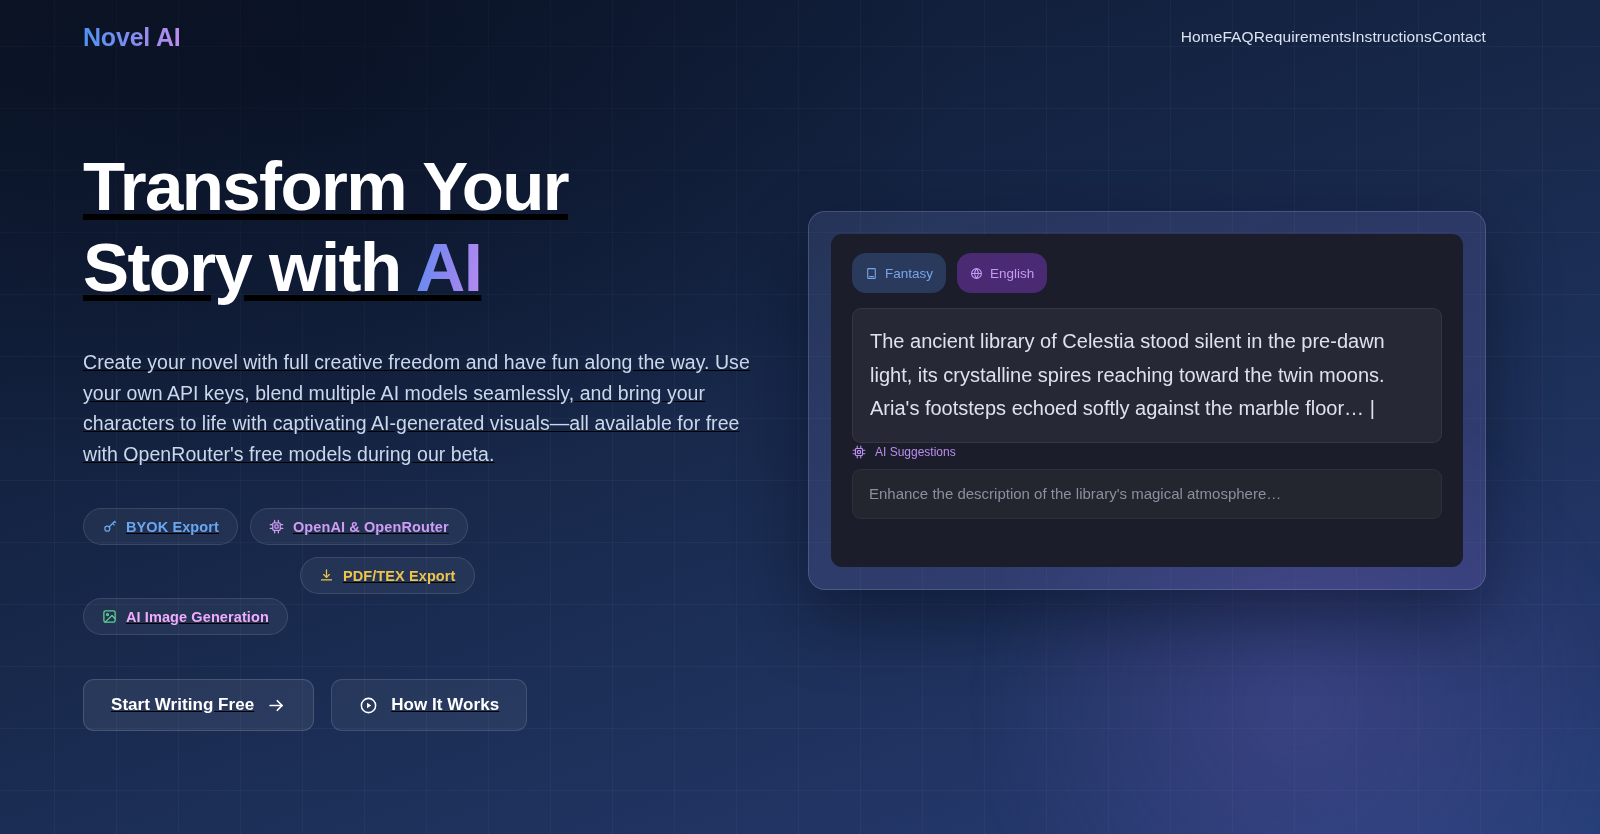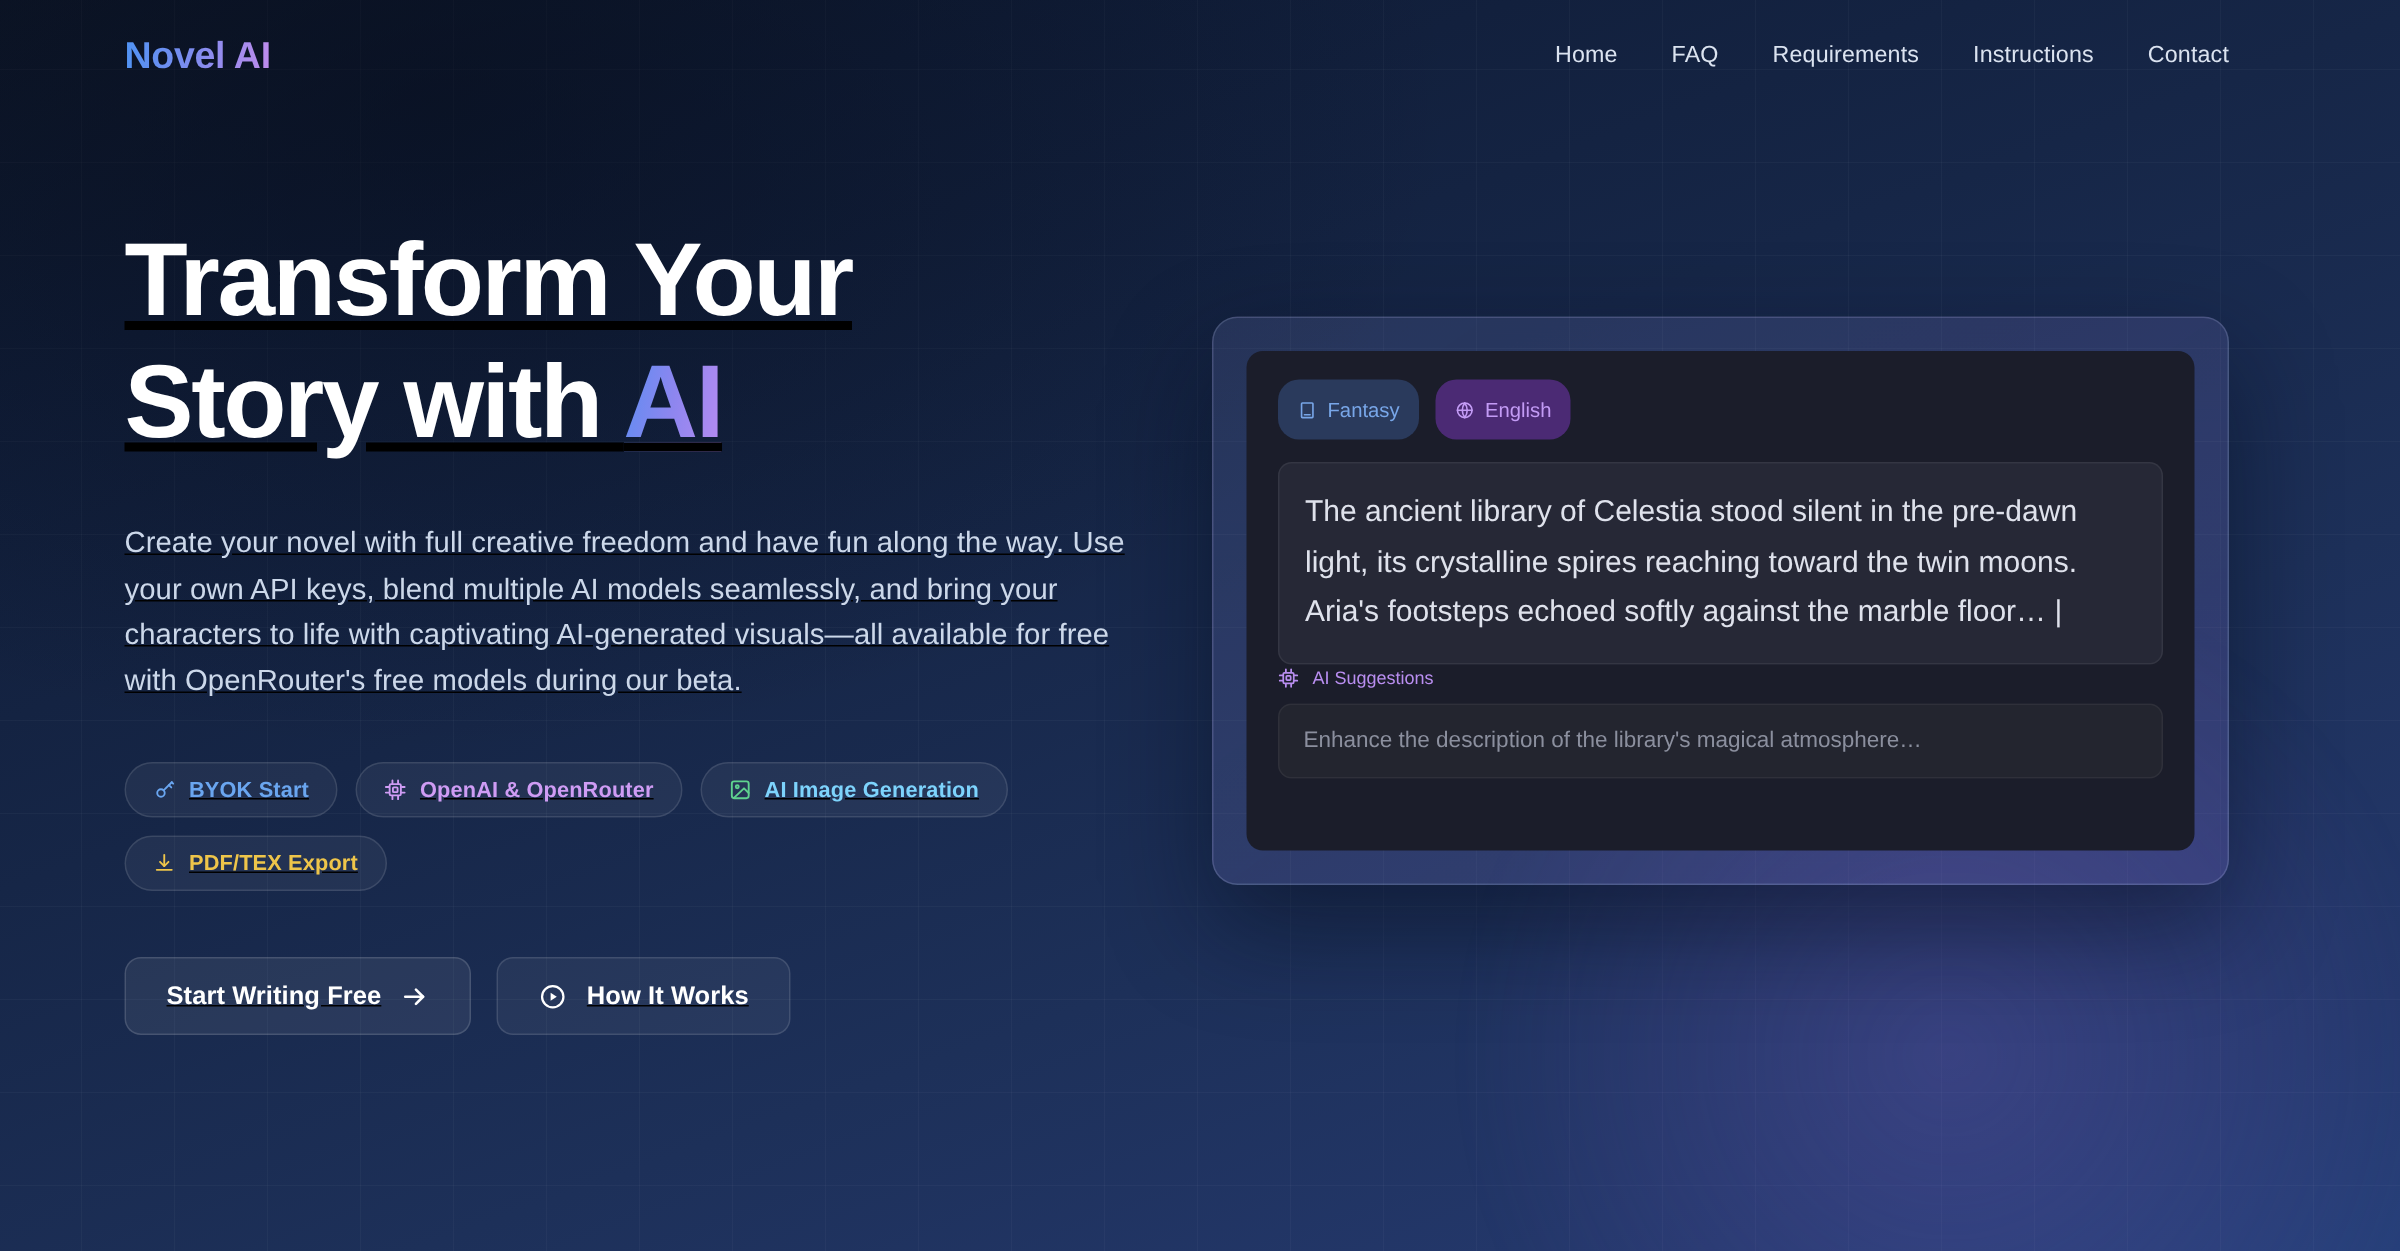--- a/index.html
+++ b/index.html
@@ -74,21 +74,20 @@
     background: linear-gradient(95deg, #5b9bf5 0%, #7f8ef0 42%, #b municipality 60%, #c58ef0 100%);
     background: linear-gradient(95deg, #4f93f3 0%, #7c8cef 45%, #c08ced 100%);
     -webkit-background-clip: text;
     background-clip: text;
     color: transparent;
     -webkit-text-fill-color: transparent;
   }
   .main-nav {
     display: flex;
     align-items: center;
-    gap: 36px;
   }
   .nav-link {
     color: #dbe3f0;
     font-size: 15.5px;
     text-decoration: none;
     letter-spacing: 0.1px;
     white-space: nowrap;
   }
 
   
@@ -308,35 +307,35 @@
 
       <span class="pill" style="color:#6aa6f0;">
         <span>
           <svg width="15" height="15" viewBox="0 0 24 24" fill="none" stroke="#6aa6f0" stroke-width="2" stroke-linecap="round" stroke-linejoin="round">
             <circle cx="8.5" cy="15.5" r="4"></circle>
               <path d="M11.3 12.7 20 4"></path>
               <path d="M17 7l2.5 2.5"></path>
               <path d="M20 4l1.5 1.5"></path>
           </svg>
         </span>
-        <span>BYOK Start</span>
+        <span>BYOK Export</span>
       </span>
 
       <span class="pill" style="color:#cf9cf4;">
         <span>
           <svg width="15" height="15" viewBox="0 0 24 24" fill="none" stroke="#cf9cf4" stroke-width="2" stroke-linecap="round" stroke-linejoin="round">
             <rect x="6" y="6" width="12" height="12" rx="1.5"></rect>
               <rect x="9.5" y="9.5" width="5" height="5" rx="1"></rect>
             <path d="M9 2v3M15 2v3M9 19v3M15 19v3M2 9h3M2 15h3M19 9h3M19 15h3"></path>
           </svg>
         </span>
         <span>OpenAI &amp; OpenRouter</span>
       </span>
 
-      <span class="pill" style="color:#7dd3fc;">
+      <span class="pill" style="color:#f0abfc;margin-top:41px;">
         <span>
           <svg width="15" height="15" viewBox="0 0 24 24" fill="none" stroke="#5fd38f" stroke-width="2" stroke-linecap="round" stroke-linejoin="round">
             <rect x="3" y="3" width="18" height="18" rx="2.5"></rect>
               <circle cx="8.8" cy="8.8" r="1.6"></circle>
               <path d="M21 15.5 16 10.5 5 21"></path>
           </svg>
         </span>
         <span>AI Image Generation</span>
       </span>
 

